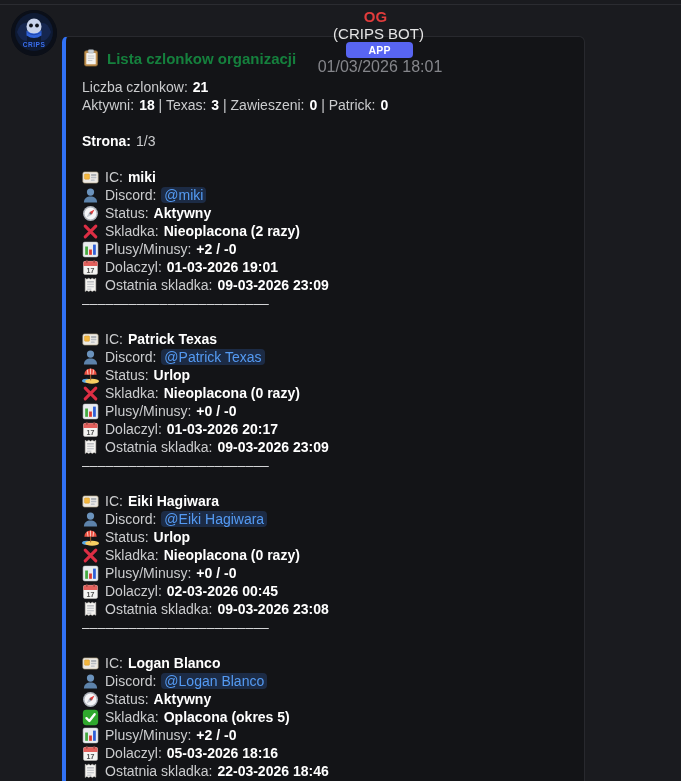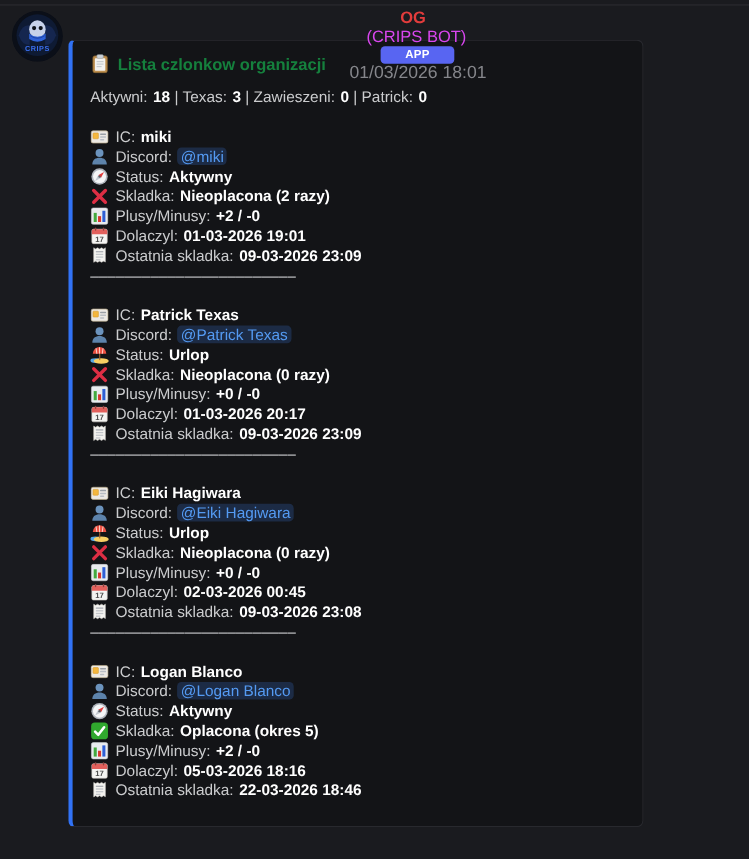--- a/index.html
+++ b/index.html
@@ -8,21 +8,21 @@
     background:#1a1b1f;
     font-family:"Liberation Sans",sans-serif;
     -webkit-font-smoothing:antialiased;
   }
   .top-divider{position:absolute;top:4px;left:0;width:681px;height:1px;background:#2b2c31;}
   .message{position:absolute;top:8px;left:0;width:681px;}
   .avatar{position:absolute;left:11px;top:2px;width:46px;height:46px;border-radius:50%;overflow:hidden;cursor:pointer;background:#0b0f18;}
   .msg-body{margin-left:62px;}
   .msg-header{padding-left:8px;height:22px;display:flex;align-items:center;flex-direction:column;}
   .author{color:#e23c3c;font-size:15px;font-weight:600;cursor:pointer;}
-  .author-suffix{color:#d946ef;font-size:15px;font-weight:500;margin-left:6px;}
+  .author-suffix{color:#e5e5e5;font-size:15px;font-weight:500;margin-left:6px;}
   .app-badge{background:#5865f2;color:#ffffff;font-size:10.5px;font-weight:700;padding:2px 22px;border-radius:4px;margin-left:8px;letter-spacing:.2px;}
   .timestamp{color:#85868b;font-size:16px;margin-left:9px;}
   .embed{
     margin-top:6px;width:523px;box-sizing:border-box;
     background:#131417;border:1px solid #28292e;border-left:4px solid #3172f5;
     border-radius:6px;padding:12px 16px 24px 16px;
   }
   .embed-title{font-size:15px;font-weight:700;color:#15803d;margin-bottom:10px;line-height:19px;}
   .embed-title .icon18{display:inline-block;width:18px;height:18px;vertical-align:-3px;margin-right:7px;}
   .line{font-size:14px;line-height:18px;color:#cbccce;white-space:pre-wrap;}
@@ -132,23 +132,25 @@
       </div>
 
       <div class="embed">
 
         <div class="embed-title">
           <span class="icon18"><svg width="18" height="18" viewBox="0 0 16 16">
                 <use href="#i-clip"></use>
               </svg></span><span>Lista czlonkow organizacji</span>
         </div>
 
+        <div class="line"><span class="lbl">Liczba czlonkow:</span><b>21</b></div>
 
         <div class="line"><span class="lbl">Aktywni:</span><b>18</b><span> | </span><span class="lbl">Texas:</span><b>3</b><span> | </span><span class="lbl">Zawieszeni:</span><b>0</b><span> | </span><span class="lbl">Patrick:</span><b>0</b></div>
 
+        <div class="line page-line"><b class="lbl">Strona:</b><span>1/3</span></div>
 
         <div class="member">
           <div class="line"><span class="icon16"><svg width="17" height="17" viewBox="0 0 16 16">
                   <use href="#i-idcard"></use>
                 </svg></span><span class="lbl">IC:</span><b>miki</b></div>
           <div class="line"><span class="icon16"><svg width="17" height="17" viewBox="0 0 16 16">
                   <use href="#i-user"></use>
                 </svg></span><span class="lbl">Discord:</span><span class="mention">@miki</span></div>
           <div class="line"><span class="icon16"><svg width="17" height="17" viewBox="0 0 16 16">
                   <use href="#i-compass"></use>

